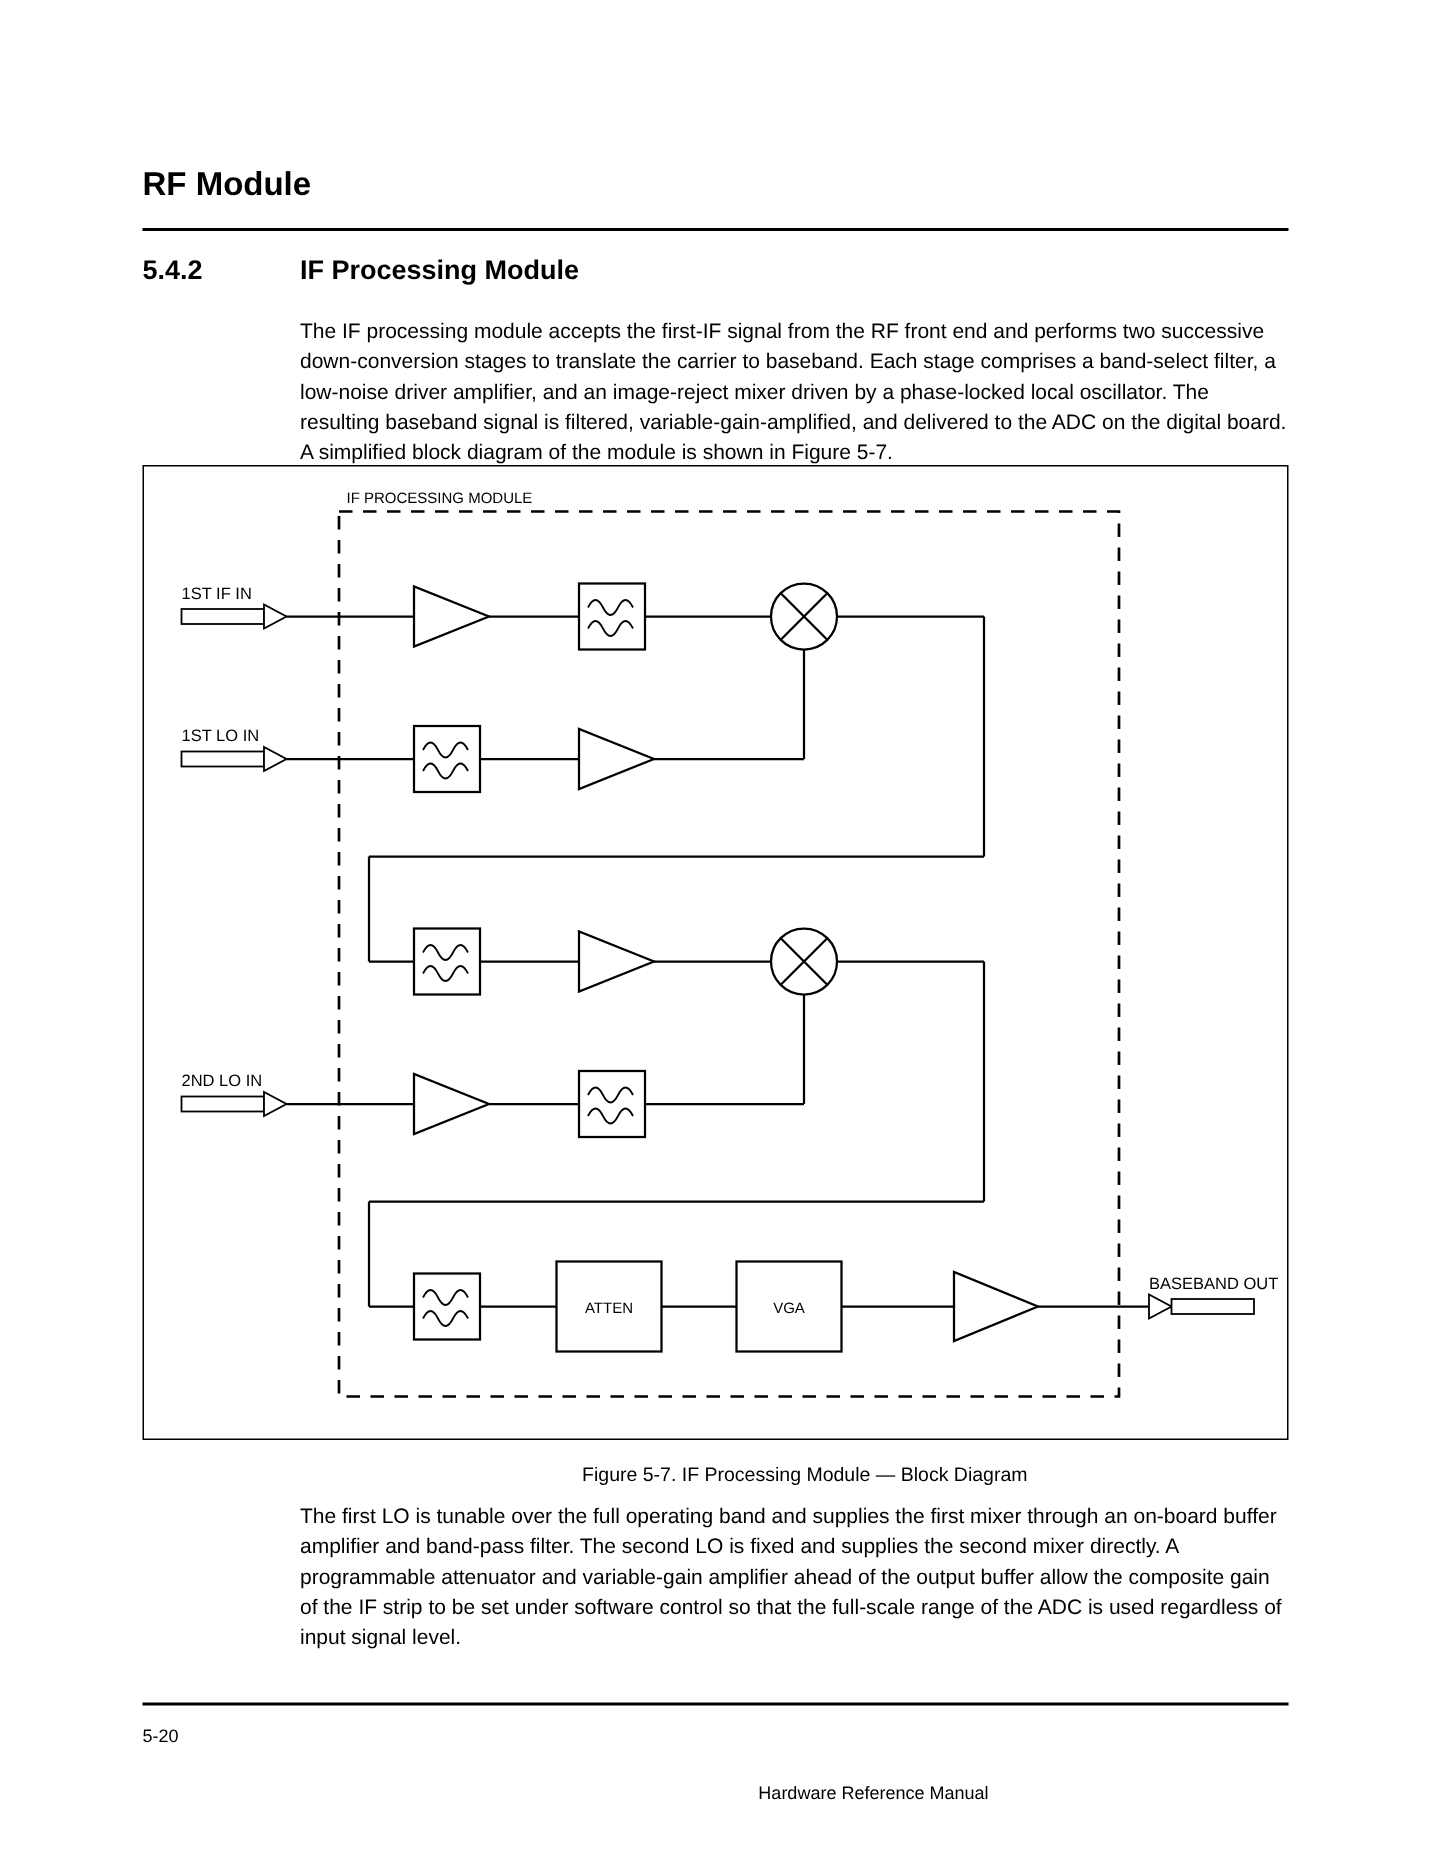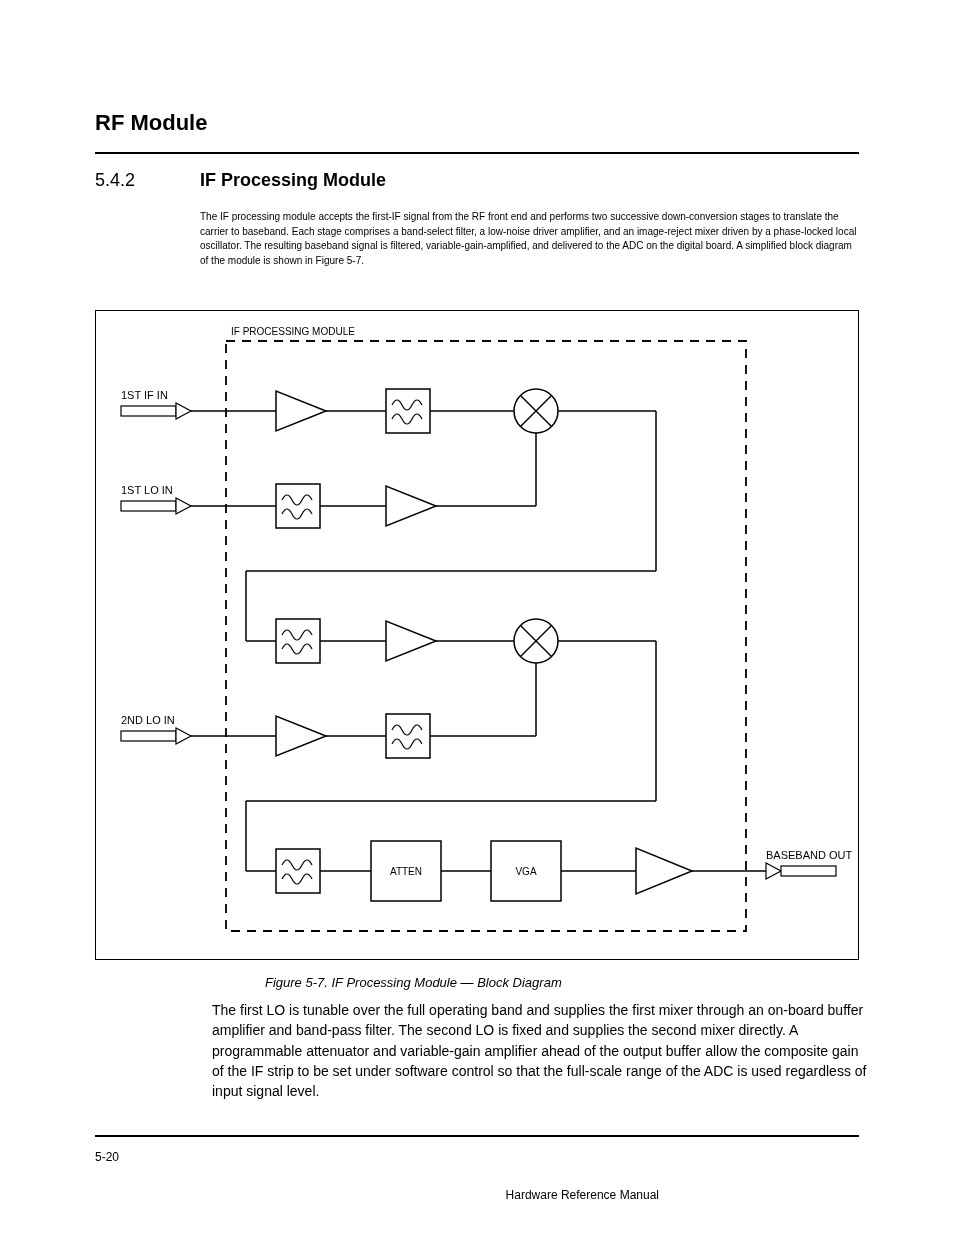--- a/index.html
+++ b/index.html
@@ -35,52 +35,51 @@
     left: 95px;
     top: 110px;
     font-size: 22px;
     font-weight: 700;
   }
   .section-num {
     position: absolute;
     left: 95px;
     top: 170px;
     font-size: 18px;
-    font-weight: 400;
+    font-weight: 700;
   }
   .section-name {
     position: absolute;
     left: 200px;
     top: 170px;
     font-size: 18px;
     font-weight: 700;
   }
   .para1 {
     position: absolute;
     left: 200px;
     top: 210px;
     width: 660px;
-    font-size: 10px;
+    font-size: 14px;
     line-height: 1.45;
   }
   .para2 {
     position: absolute;
-    left: 212px;
+    left: 200px;
     top: 1000px;
     width: 660px;
     font-size: 14px;
     line-height: 1.45;
   }
   .figure-caption {
     position: absolute;
     left: 265px;
     top: 975px;
     font-size: 13px;
-    font-style: italic;
-    text-align: left;
+    text-align: right;
     width: 420px;
   }
   .footer-left {
     position: absolute;
     left: 95px;
     top: 1150px;
     font-size: 12px;
   }
   .footer-right {
     position: absolute;

